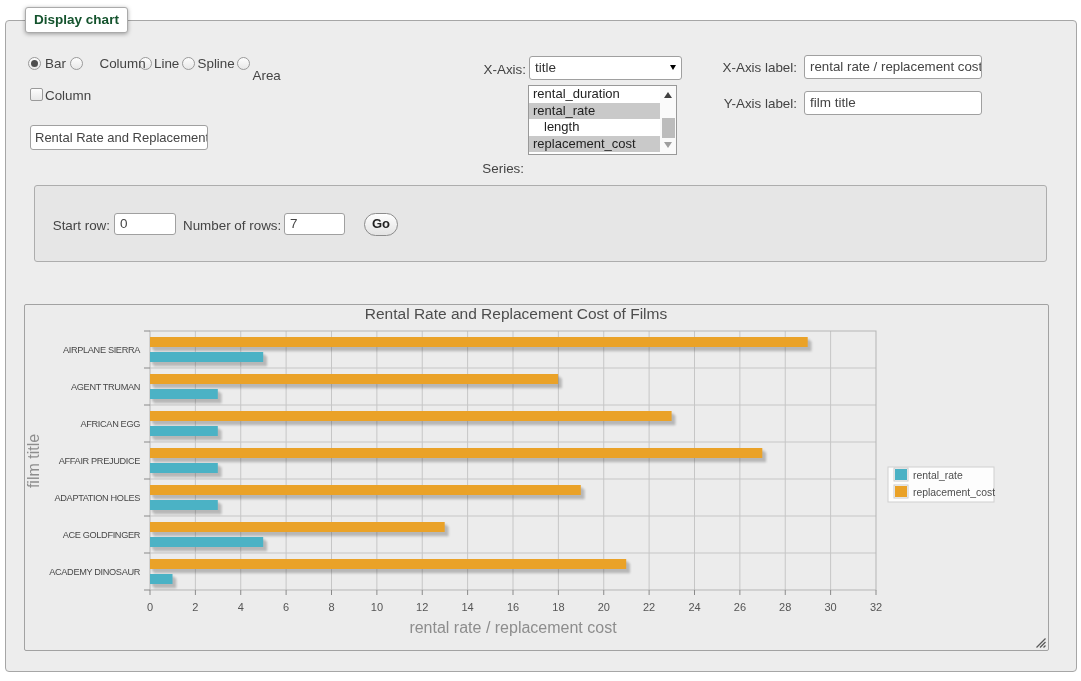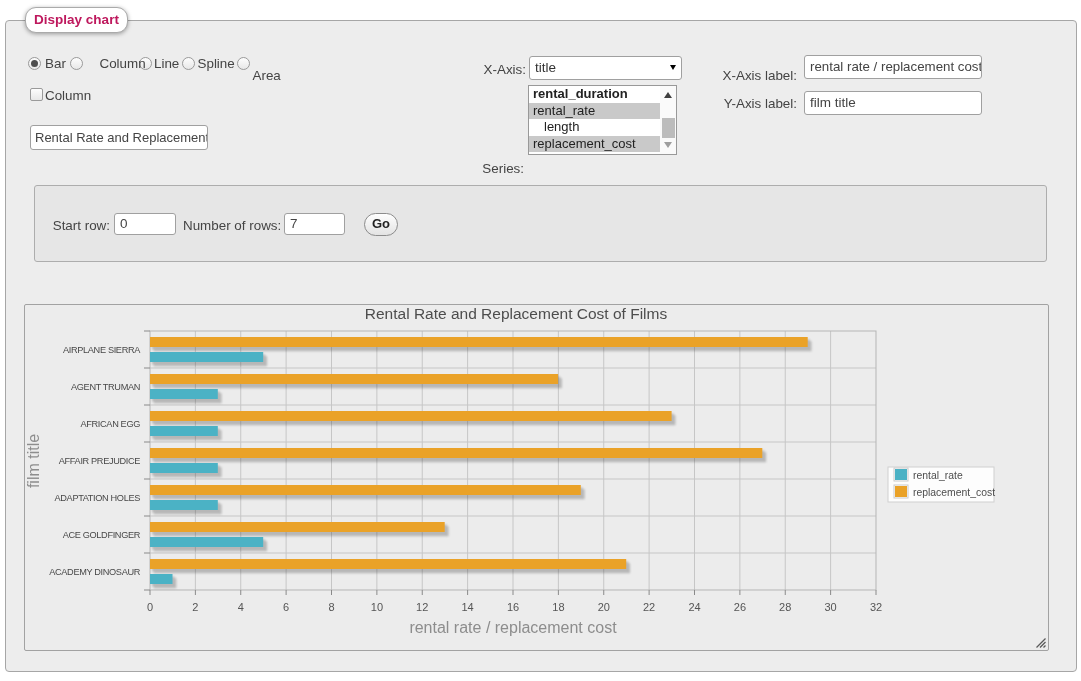--- a/index.html
+++ b/index.html
@@ -11,48 +11,48 @@
  line-height:22px;padding:0 0 0 5px;overflow:hidden;white-space:nowrap;}
 .radio{position:absolute;box-sizing:border-box;width:13px;height:13px;border-radius:50%;
  border:1px solid #9a9a9a;background:linear-gradient(#fdfdfd,#e8e8e8);}
 .radio.sel::after{content:"";position:absolute;left:2px;top:2px;width:7px;height:7px;
  border-radius:50%;background:#4e4e4e;}
 .cb{position:absolute;box-sizing:border-box;width:13px;height:13px;border-radius:2px;
  border:1px solid #9a9a9a;background:linear-gradient(#fdfdfd,#e8e8e8);}
 </style></head><body>
 <div id="page">
 <div class="abs" style="left:5px;top:20px;width:1072px;height:652px;box-sizing:border-box;background:#ededed;border:1px solid #a6a6a6;border-radius:4px;"></div>
-<div class="abs" style="left:25px;top:7px;width:103px;height:26px;box-sizing:border-box;background:#fff;border:1px solid #aaa;border-radius:11px;box-shadow:0 1px 4px rgba(0,0,0,0.35);font-size:13.5px;font-weight:bold;color:#be185d;text-align:center;line-height:24px;">Display chart</div>
+<div class="abs" style="left:25px;top:7px;width:103px;height:26px;box-sizing:border-box;background:#fff;border:1px solid #aaa;border-radius:3px;box-shadow:0 1px 4px rgba(0,0,0,0.35);font-size:13.5px;font-weight:bold;color:#14532d;text-align:center;line-height:24px;">Display chart</div>
 <div class="radio sel" style="left:28px;top:57px;"></div>
 <div class="radio" style="left:70px;top:57px;"></div>
 <div class="radio" style="left:139px;top:57px;"></div>
 <div class="radio" style="left:182px;top:57px;"></div>
 <div class="radio" style="left:237px;top:57px;"></div>
 <div class="lbl" style="left:45px;top:56px;">Bar</div>
 <div class="lbl" style="left:87.5px;top:56px;margin-left:12px;">Column</div>
 <div class="lbl" style="left:154px;top:56px;">Line</div>
 <div class="lbl" style="left:197.5px;top:56px;">Spline</div>
 <div class="lbl" style="left:252.5px;top:68px;">Area</div>
 <div class="cb" style="left:29.5px;top:88px;"></div>
 <div class="lbl" style="left:45px;top:87.5px;">Column</div>
 <div class="inp" style="left:30px;top:125px;width:178px;height:25px;line-height:23px;font-size:13px;padding-left:4px;">Rental Rate and Replacement Cost of Films</div>
 <div class="lbl" style="left:426px;top:61.5px;width:100px;text-align:right;">X-Axis:</div>
 <div class="inp" style="left:529px;top:56px;width:153px;height:24px;color:#333;">title</div>
 <div class="abs" style="left:669.5px;top:65px;width:0;height:0;border-left:3.5px solid transparent;border-right:3.5px solid transparent;border-top:5px solid #000;"></div>
 <div class="lbl" style="left:424px;top:137px;width:100px;text-align:right;margin-top:24px;">Series:</div>
 <div class="abs" style="left:528px;top:85px;width:149px;height:70px;box-sizing:border-box;background:#fff;border:1px solid #999;overflow:hidden;"></div>
-<div class="abs" style="left:529px;top:86.0px;width:131px;height:16.5px;font-size:13px;color:#222;line-height:16.5px;padding-left:4px;box-sizing:border-box;font-weight:bold;">rental_duration</div>
+<div class="abs" style="left:529px;top:86.0px;width:131px;height:16.5px;font-size:13px;color:#222;line-height:16.5px;padding-left:4px;box-sizing:border-box;">rental_duration</div>
 <div class="abs" style="left:529px;top:102.5px;width:131px;height:16.5px;background:#c9c9c9;font-size:13px;color:#222;line-height:16.5px;padding-left:4px;box-sizing:border-box;">rental_rate</div>
 <div class="abs" style="left:540px;top:119.0px;width:131px;height:16.5px;font-size:13px;color:#222;line-height:16.5px;padding-left:4px;box-sizing:border-box;">length</div>
 <div class="abs" style="left:529px;top:135.5px;width:131px;height:16.5px;background:#c9c9c9;font-size:13px;color:#222;line-height:16.5px;padding-left:4px;box-sizing:border-box;">replacement_cost</div>
 <div class="abs" style="left:660px;top:86px;width:16px;height:68px;background:#fafafa;"></div>
 <div class="abs" style="left:663.5px;top:92px;width:0;height:0;border-left:4.5px solid transparent;border-right:4.5px solid transparent;border-bottom:6px solid #3f3f3f;"></div>
 <div class="abs" style="left:662px;top:118px;width:13px;height:20px;background:#bcbcbc;"></div>
 <div class="abs" style="left:663.5px;top:142px;width:0;height:0;border-left:4.5px solid transparent;border-right:4.5px solid transparent;border-top:6px solid #9e9e9e;"></div>
-<div class="lbl" style="left:697px;top:68px;width:100px;text-align:right;">X-Axis label:</div>
+<div class="lbl" style="left:697px;top:60px;width:100px;text-align:right;">X-Axis label:</div>
 <div class="inp" style="left:804px;top:55px;width:178px;height:24px;font-size:13.3px;">rental rate / replacement cost</div>
 <div class="lbl" style="left:697px;top:96px;width:100px;text-align:right;">Y-Axis label:</div>
 <div class="inp" style="left:804px;top:91px;width:178px;height:24px;">film title</div>
 <div class="abs" style="left:34px;top:185px;width:1013px;height:77px;box-sizing:border-box;background:#e6e6e6;border:1px solid #adadad;border-radius:3px;"></div>
 <div class="lbl" style="left:40px;top:217.5px;width:70px;text-align:right;">Start row:</div>
 <div class="inp" style="left:114px;top:213px;width:62px;height:22px;line-height:20px;">0</div>
 <div class="lbl" style="left:183px;top:217.5px;">Number of rows:</div>
 <div class="inp" style="left:284px;top:213px;width:61px;height:22px;line-height:20px;">7</div>
 <div class="abs" style="left:364px;top:213px;width:34px;height:23px;box-sizing:border-box;background:linear-gradient(#fefefe,#e3e3e3);border:1px solid #8c8c8c;border-radius:11.5px;font-size:13px;font-weight:600;color:#222;text-align:center;line-height:20px;">Go</div>
 <div class="abs" style="left:24px;top:304px;width:1025px;height:347px;box-sizing:border-box;background:#ececec;border:1px solid #a2a2a2;border-radius:2px;"></div>

